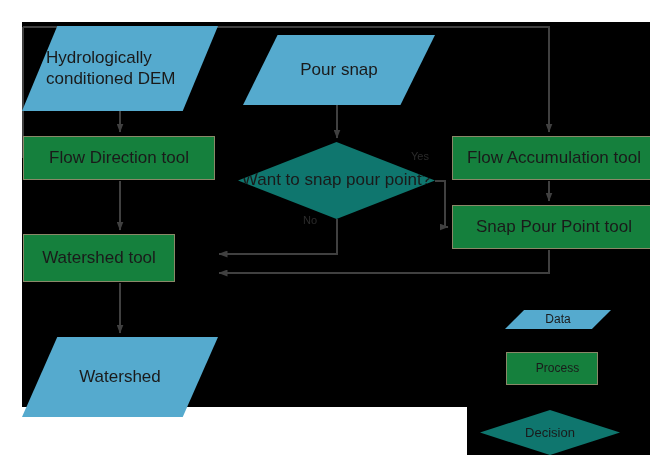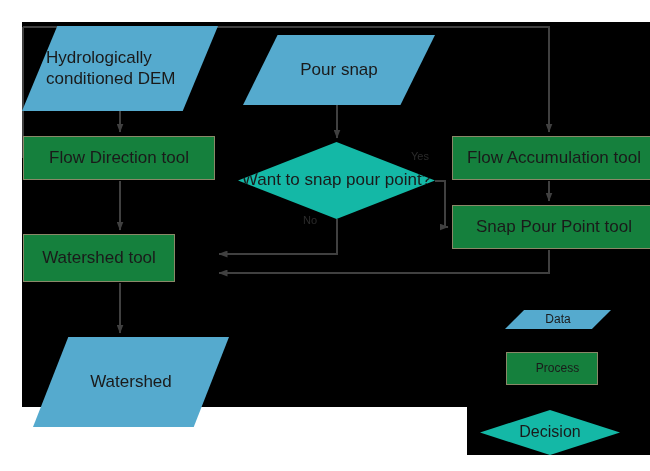--- a/index.html
+++ b/index.html
@@ -54,53 +54,53 @@
   .data-shape {
     background: #55AACE;
     justify-content: center;
     text-align: center;
     -webkit-clip-path: polygon(18% 0%, 100% 0%, 82% 100%, 0% 100%);
     clip-path: polygon(18% 0%, 100% 0%, 82% 100%, 0% 100%);
   }
 
   
   .decision {
-    background: #14b8a6;
+    background: #0f766e;
     justify-content: center;
     text-align: center;
     -webkit-clip-path: polygon(50% 0%, 100% 50%, 50% 100%, 0% 50%);
     clip-path: polygon(50% 0%, 100% 50%, 50% 100%, 0% 50%);
   }
 
   
   #node-dem            { left: 22px;  top: 26px;  width: 196px; height: 85px;  font-size: 17px; }
   #node-dem .label     { text-align: left; padding-left: 24px; }
   #node-pour-point     { left: 243px; top: 35px;  width: 192px; height: 70px;  font-size: 17px; }
   #node-flow-direction { left: 23px;  top: 136px; width: 192px; height: 44px;  font-size: 17px; }
   #node-flow-accum     { left: 452px; top: 136px; width: 204px; height: 44px;  font-size: 17px; }
   #node-decision       { left: 238px; top: 142px; width: 197px; height: 77px;  font-size: 17px; }
   #node-snap           { left: 452px; top: 205px; width: 204px; height: 44px;  font-size: 17px; }
   #node-watershed-tool { left: 23px;  top: 234px; width: 152px; height: 48px;  font-size: 17px; }
-  #node-watershed      { left: 33px;  top: 337px; width: 196px; height: 90px;  font-size: 17px; }
+  #node-watershed      { left: 22px;  top: 337px; width: 196px; height: 80px;  font-size: 17px; }
 
   
   .edge-label {
     position: absolute;
     font-size: 11px;
     color: #2b2b2b;
     white-space: nowrap;
   }
   #label-yes { left: 411px; top: 150px; }
   #label-no  { left: 303px; top: 214px; }
 
   
   .legend-item { position: absolute; font-size: 12px; }
   #legend-data     { left: 505px; top: 310px; width: 106px; height: 19px; font-size: 12px; }
   #legend-process  { left: 506px; top: 352px; width: 92px;  height: 33px; font-size: 12px; padding-left: 11px; }
-  #legend-decision { left: 480px; top: 410px; width: 140px; height: 45px; font-size: 16px; }
+  #legend-decision { left: 480px; top: 410px; width: 140px; height: 45px; font-size: 13px; }
 </style>
 </head>
 <body>
 
 <div id="canvas">
 
   <div id="bg-main" class="backdrop"></div>
   <div id="bg-legend" class="backdrop"></div>
 
   <svg id="connectors" viewBox="0 0 650 471" xmlns="http://www.w3.org/2000/svg">

